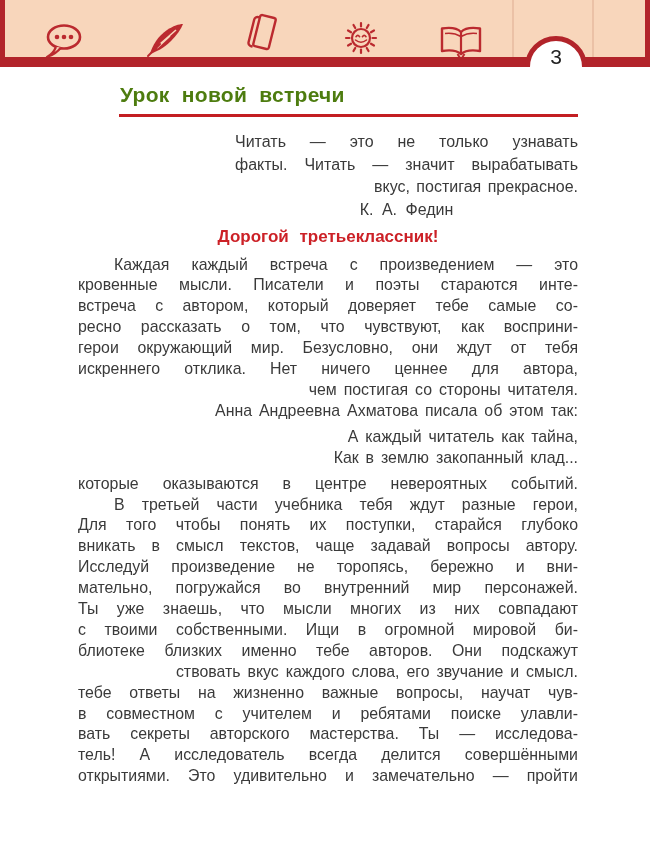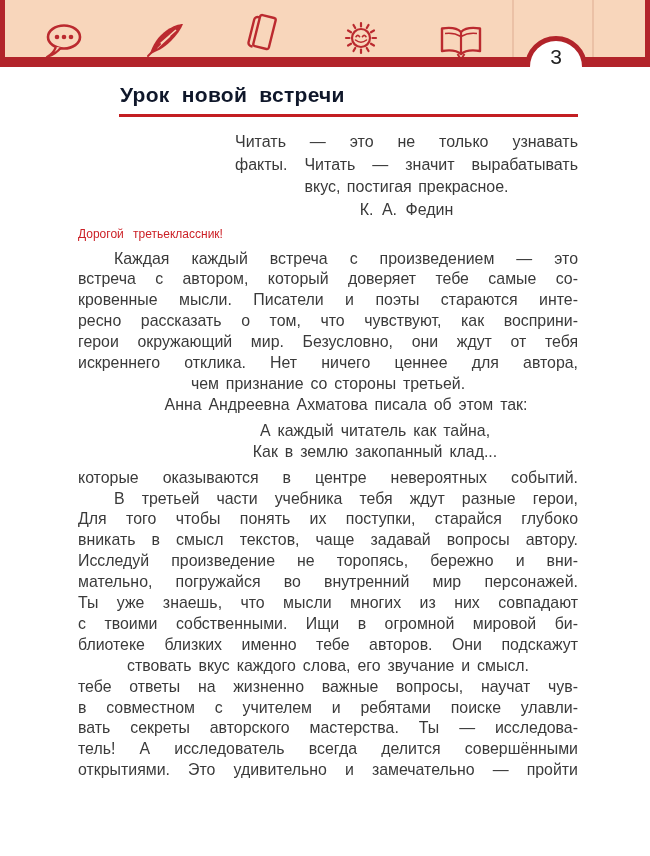--- a/index.html
+++ b/index.html
@@ -28,37 +28,37 @@
     background: #fff; border: 5px solid var(--header-red, #b2242a);
     z-index: 2; display: flex; justify-content: center; align-items: flex-start;
     padding-top: 5px;
   }
   .notch .num { font-size: 21px; color: #222; line-height: 1; }
 
   
   main { padding: 0 72px 0 78px; }
   h1.title {
     margin: 16px 0 0 42px;
-    font-size: 21px; font-weight: bold; color: #0f172a;
+    font-size: 21px; font-weight: bold; color: #4d7c0f;
     word-spacing: 6px; letter-spacing: 0.3px; line-height: 1.15;
   }
   .rule { height: 3px; background: var(--title-rule-red, #c31e22); margin: 7px 0 0 41px; }
 
   .epigraph { margin: 14px 0 0 157px; width: 343px; font-size: 16px; line-height: 22.5px; word-spacing: 2px; }
   .epigraph .author { text-align: center; word-spacing: 4px; }
 
   h2.greeting {
-    margin: 6px 0 0 0; 
-    font-size: 12px; font-weight: normal;
+    margin: 6px 0 0 0; text-align: center;
+    font-size: 17px; font-weight: bold;
     color: var(--greeting-red, #cc2127);
     word-spacing: 6px; line-height: 1.2;
   }
 
   .body-text { margin-top: 7px; font-size: 15.9px; line-height: 20.9px; word-spacing: 2.5px; }
-  .line { text-align: center; }
+  .line { text-align: right; }
   .line.fill { text-align: justify; text-align-last: justify; }
   .line.indent { text-indent: 36px; }
   .block.verse { margin: 5px 0 5px 94px; }
 </style>
 </head>
 <body>
 
 <div class="page">
 
   <header>
@@ -143,26 +143,26 @@
           <div class="line">вкус, постигая прекрасное.</div>
         </div>
       <div class="author">К. А. Федин</div>
     </div>
 
     <h2 class="greeting">Дорогой третьеклассник!</h2>
 
     <div class="body-text">
         <div class="block p">
           <div class="line fill indent">Каждая каждый встреча с произведением — это</div>
+          <div class="line fill">кровенные мысли. Писатели и поэты стараются инте-</div>
           <div class="line fill">встреча с автором, который доверяет тебе самые со-</div>
-          <div class="line fill">кровенные мысли. Писатели и поэты стараются инте-</div>
           <div class="line fill">ресно рассказать о том, что чувствуют, как восприни-</div>
           <div class="line fill">герои окружающий мир. Безусловно, они ждут от тебя</div>
           <div class="line fill">искреннего отклика. Нет ничего ценнее для автора,</div>
-          <div class="line">чем признание со стороны третьей.</div>
+          <div class="line">чем постигая со стороны читателя.</div>
         </div>
         <div class="block p">
           <div class="line indent">Анна Андреевна Ахматова писала об этом так:</div>
         </div>
         <div class="block verse">
           <div class="line">А каждый читатель как тайна,</div>
           <div class="line">Как в землю закопанный клад...</div>
         </div>
         <div class="block p">
           <div class="line fill">которые оказываются в центре невероятных событий.</div>

